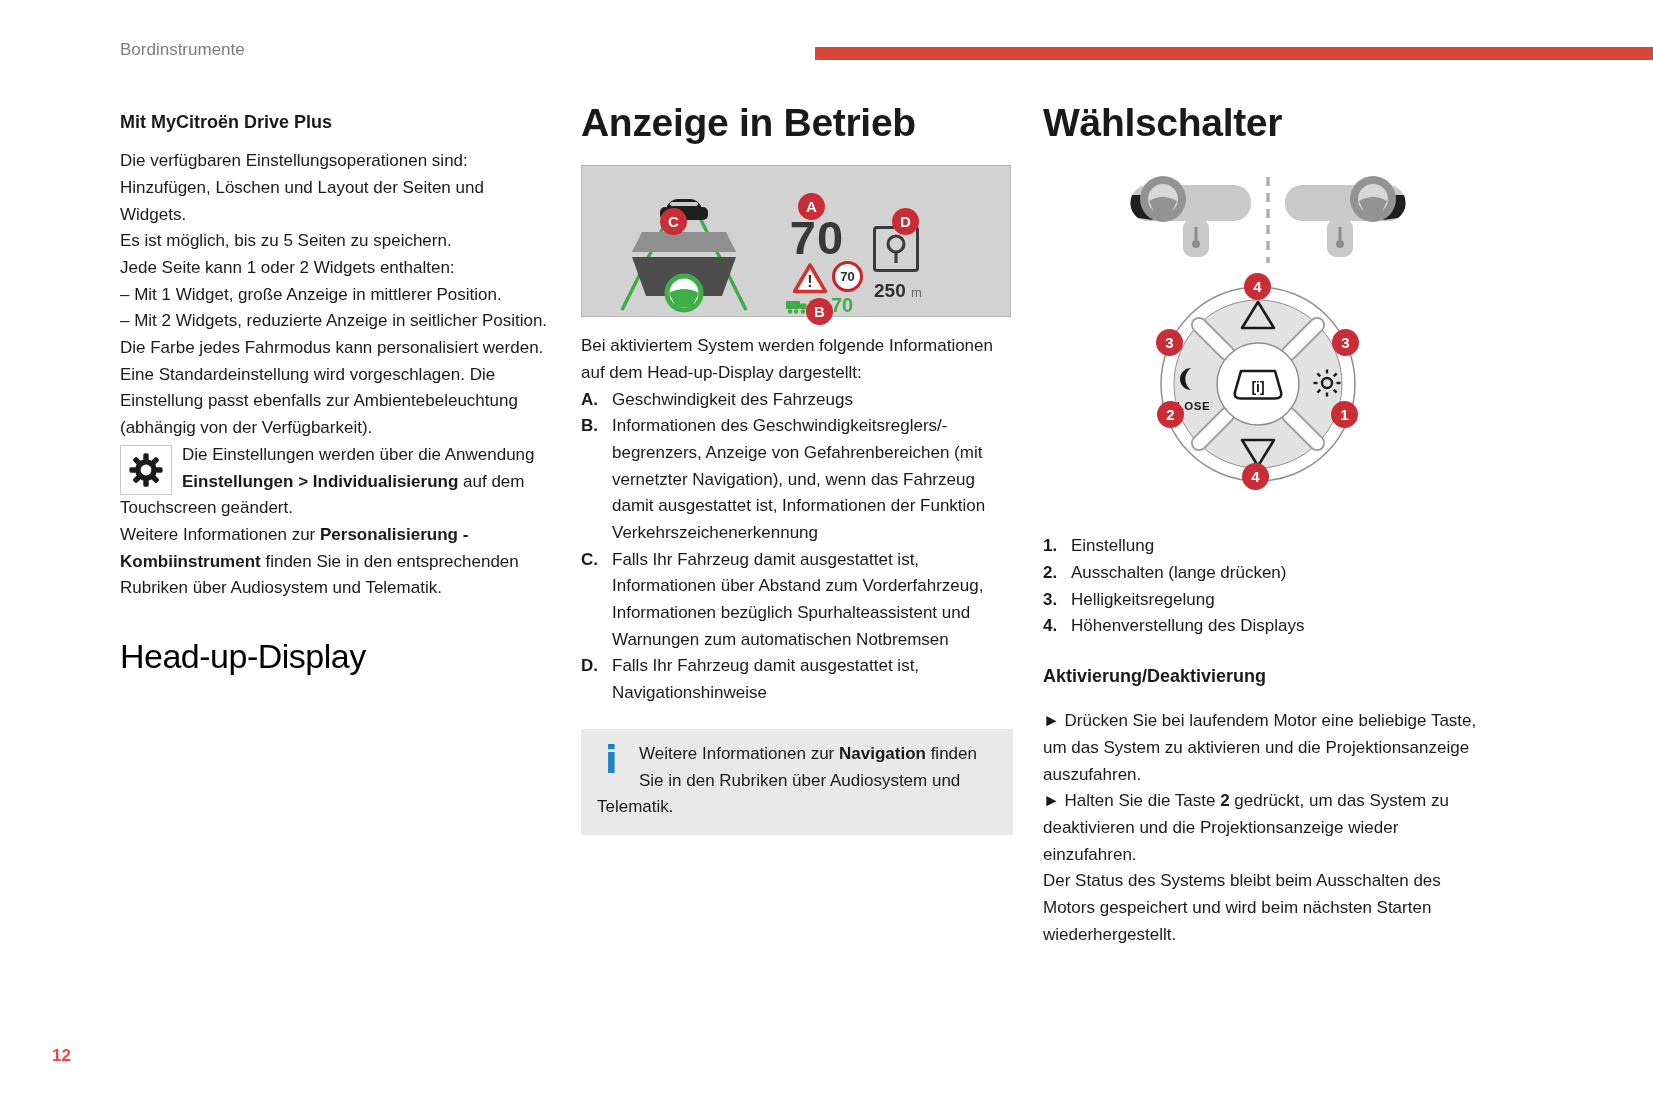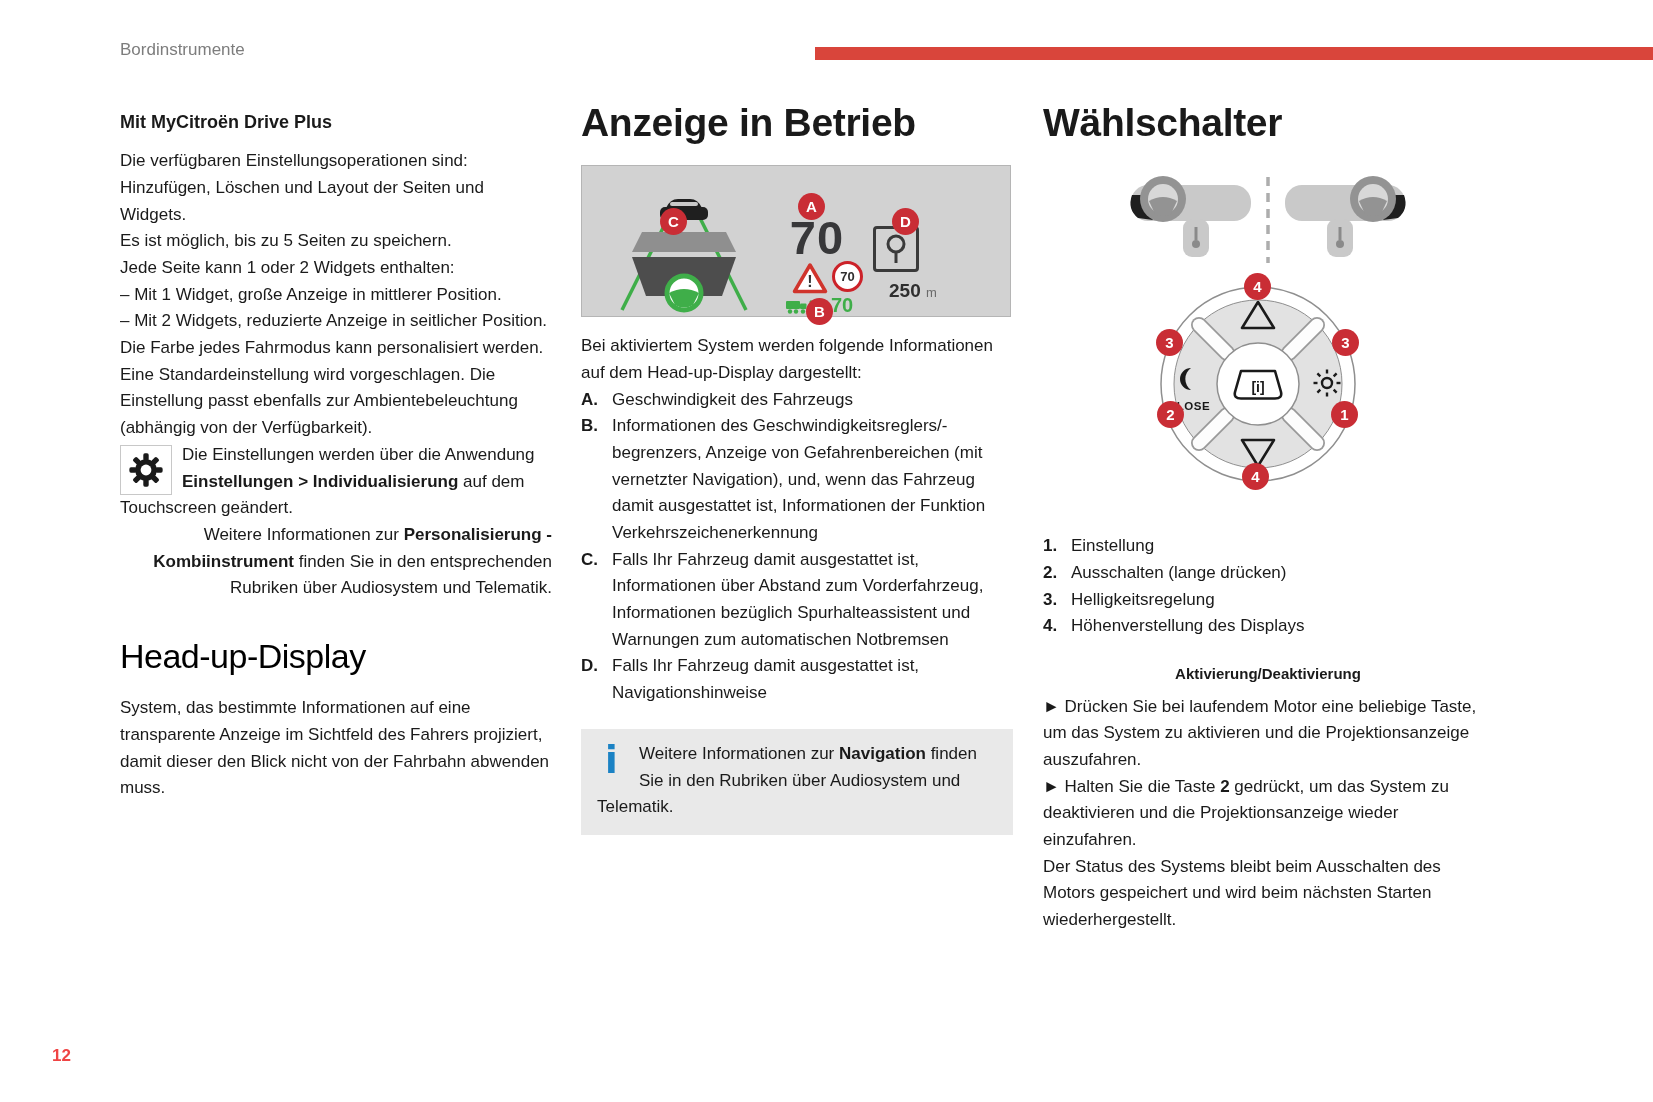--- a/index.html
+++ b/index.html
@@ -12,35 +12,35 @@
 
   .col{position:absolute;top:92px;font-size:17px;line-height:1.57;}
   .col1{left:120px;width:432px;}
   .col2{left:581px;width:432px;}
   .col3{left:1043px;width:450px;}
 
   p{margin:0;}
   .sub-h{font-size:18px;font-weight:bold;margin:16px 0 12px;}
   .section-h{font-size:39px;font-weight:bold;margin:0 0 8px;letter-spacing:-0.3px;}
   .big-gray-h{font-size:34px;font-weight:400;color:#000000;margin:28px 0 12px;letter-spacing:-0.5px;}
-  .sub-h2{font-size:15px;font-weight:bold;margin:22px 0 8px;text-align:center;}
+  .sub-h2{font-size:18px;font-weight:bold;margin:22px 0 18px;}
   .dash-item{text-indent:-19px;padding-left:19px;}
 
   .gear-float{float:left;width:50px;height:48px;border:1px solid #c8c8c8;display:flex;align-items:center;justify-content:center;margin:3px 10px 0 0;background:#fff;}
 
   
   .hud-box{position:relative;width:428px;height:150px;background:#d2d2d2;border:1px solid #b5b5b5;margin:12px 0 16px;}
   .co{position:absolute;width:27px;height:27px;border-radius:50%;background:#c92d35;color:#fff;font-weight:bold;font-size:15px;display:flex;align-items:center;justify-content:center;z-index:3;}
   .hud-speed{position:absolute;left:188px;top:48px;width:94px;text-align:center;font-size:47px;font-weight:bold;color:#38383a;letter-spacing:1px;line-height:1;}
   .hud-warn{position:absolute;left:210px;top:96px;}
   .hud-sign{position:absolute;left:250px;top:95px;width:31px;height:31px;border:3.5px solid #cc2229;border-radius:50%;background:#fff;box-sizing:border-box;display:flex;align-items:center;justify-content:center;font-size:13px;font-weight:bold;color:#2f2f2f;}
   .hud-truck{position:absolute;left:203px;top:131px;}
   .hud-green-speed{position:absolute;left:249px;top:124px;font-size:20px;font-weight:bold;color:#3fae49;}
   .hud-square{position:absolute;left:291px;top:60px;width:46px;height:46px;border:3px solid #3a3a3a;border-radius:4px;box-sizing:border-box;display:flex;align-items:center;justify-content:center;}
-  .hud-dist{position:absolute;left:307px;top:110px;font-size:19px;font-weight:bold;color:#2f2f2f;}
+  .hud-dist{position:absolute;left:292px;top:110px;font-size:19px;font-weight:bold;color:#2f2f2f;}
   .hud-dist .unit{font-size:13px;font-weight:normal;color:#6a6a6a;}
   .hud-road{position:absolute;left:16px;top:28px;}
 
   .abc-row{display:flex;}
   .abc-row .ltr{flex:none;width:31px;font-weight:bold;}
   .abc-row .txt{flex:1;}
 
   .info-box{background:#e9e9e9;padding:12px 16px 14px;margin-top:22px;}
   .i-float{float:left;width:24px;margin:3px 10px 6px 8px;font-size:37px;line-height:0.9;font-weight:bold;color:#1b82c4;font-family:"DejaVu Sans",sans-serif;}
 
@@ -82,23 +82,22 @@
             <use href="#tooth" transform="rotate(180 20 20)"></use>
             <use href="#tooth" transform="rotate(225 20 20)"></use>
             <use href="#tooth" transform="rotate(270 20 20)"></use>
             <use href="#tooth" transform="rotate(315 20 20)"></use>
           </g>
           <circle cx="20" cy="20" r="6" fill="#ffffff"></circle>
         </svg>
       </span>
       <span>Die Einstellungen werden über die Anwendung </span><b>Einstellungen &gt; Individualisierung</b><span> auf dem Touchscreen geändert.</span>
     </div>
-    <p style="clear:left;text-align:right;"><span>Weitere Informationen zur </span><b>Personalisierung - Kombiinstrument</b><span> finden Sie in den entsprechenden Rubriken über Audiosystem und Telematik.</span></p>
+    <p style="clear:left;"><span>Weitere Informationen zur </span><b>Personalisierung - Kombiinstrument</b><span> finden Sie in den entsprechenden Rubriken über Audiosystem und Telematik.</span></p>
     <div class="big-gray-h">Head-up-Display</div>
-    <p>System, das bestimmte Informationen auf eine transparente Anzeige im Sichtfeld des Fahrers projiziert, damit dieser den Blick nicht von der Fahrbahn abwenden muss.</p>
   </div>
 
   <div class="col col2">
     <div class="section-h">Anzeige in Betrieb</div>
 
     <div class="hud-box">
       <svg class="hud-road" width="172" height="120" viewBox="0 0 172 120" aria-hidden="true">
         <path d="M24,116 L76,12" stroke="#3fae49" stroke-width="3.5" fill="none"></path>
         <path d="M148,116 L96,12" stroke="#3fae49" stroke-width="3.5" fill="none"></path>
         <g>

